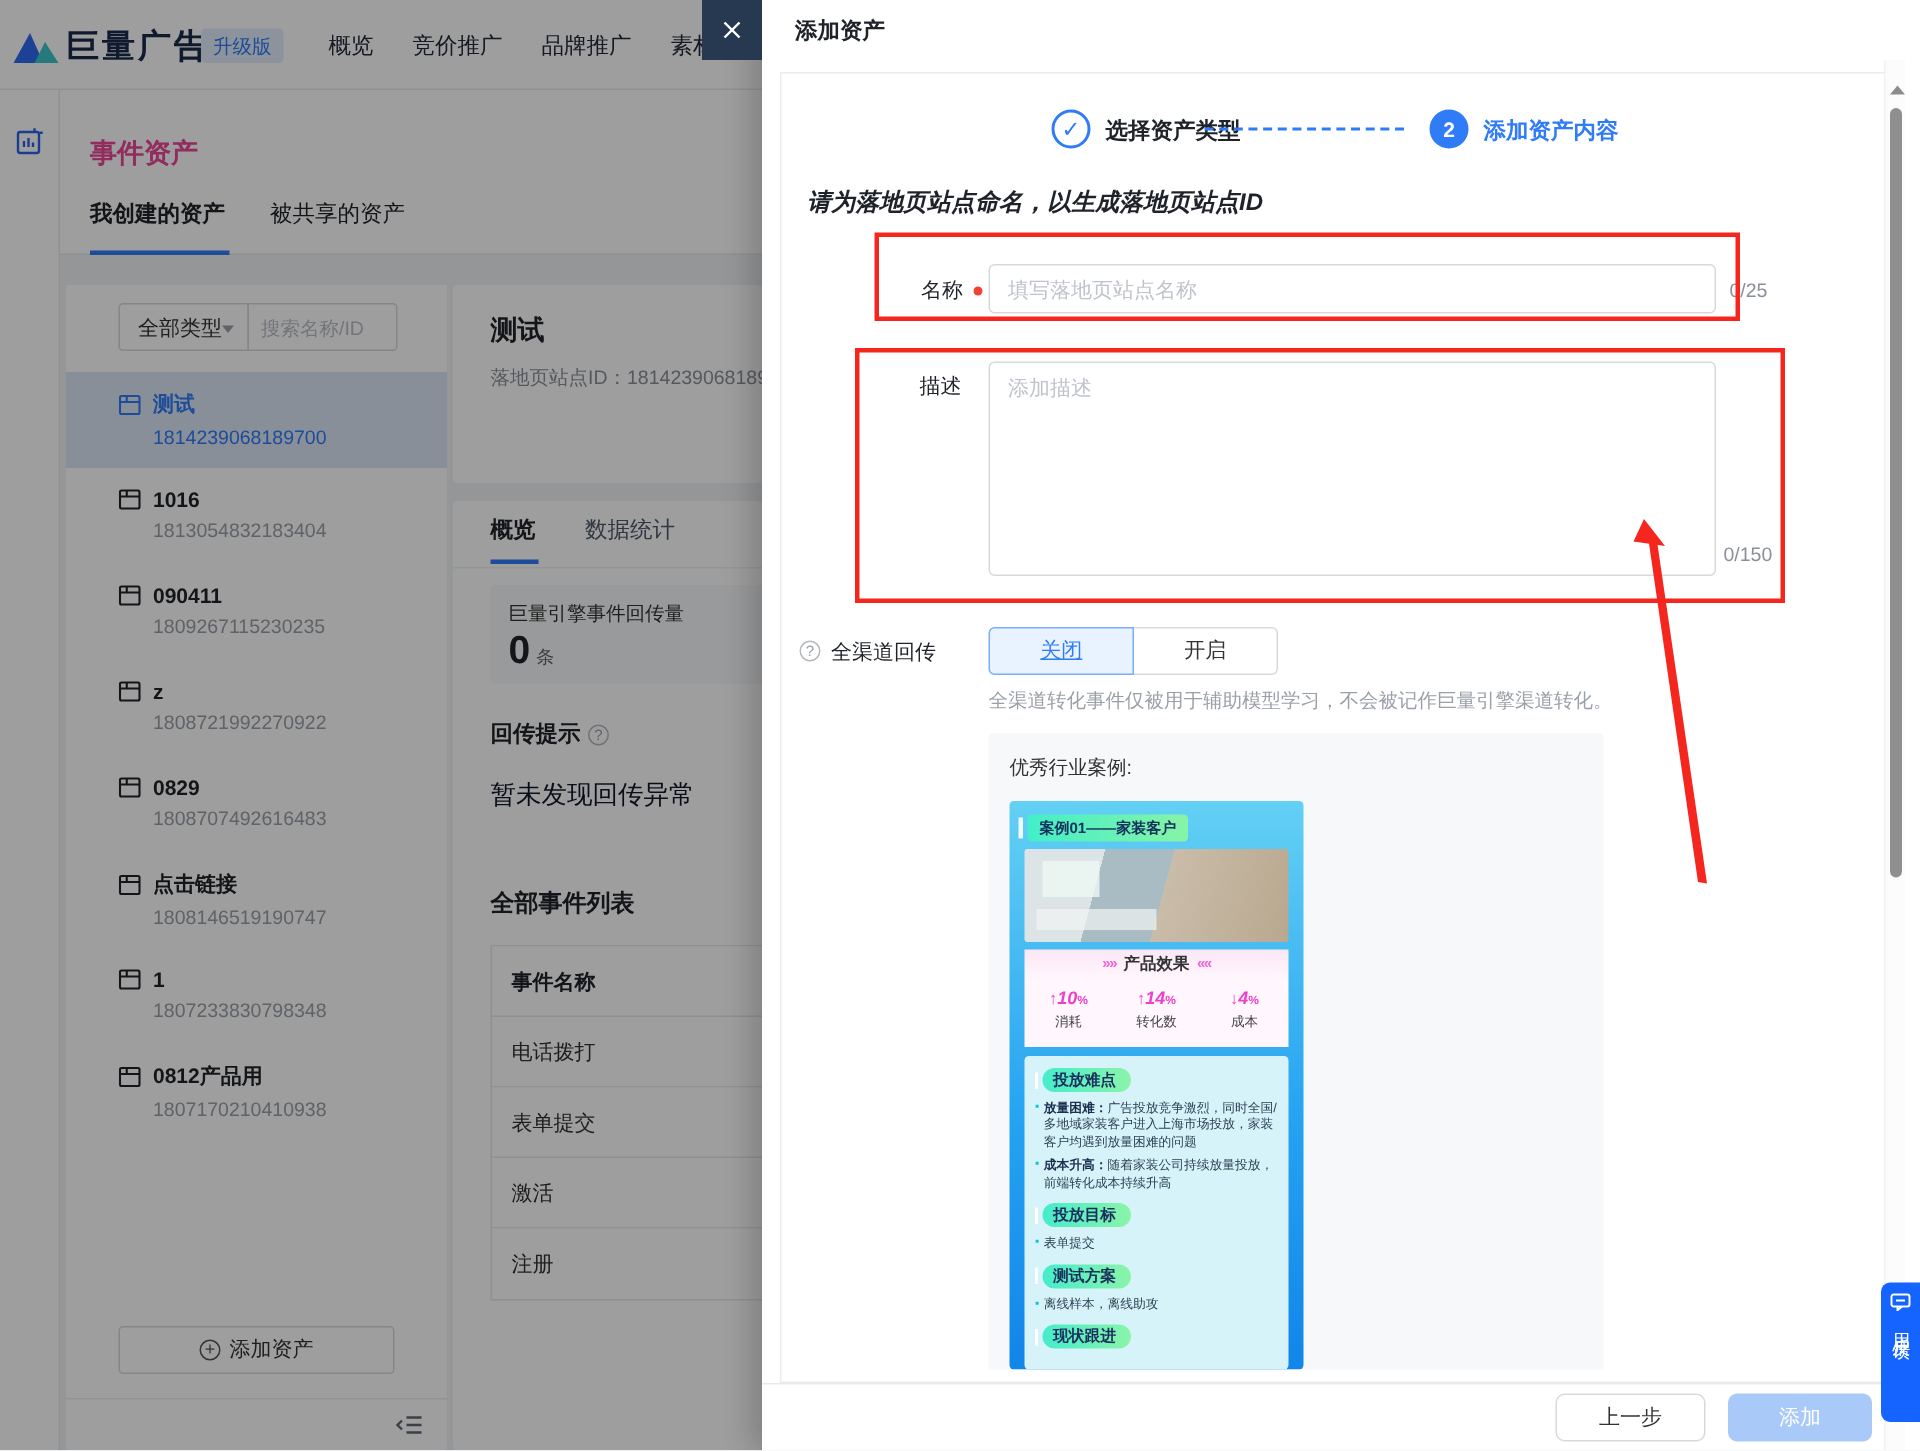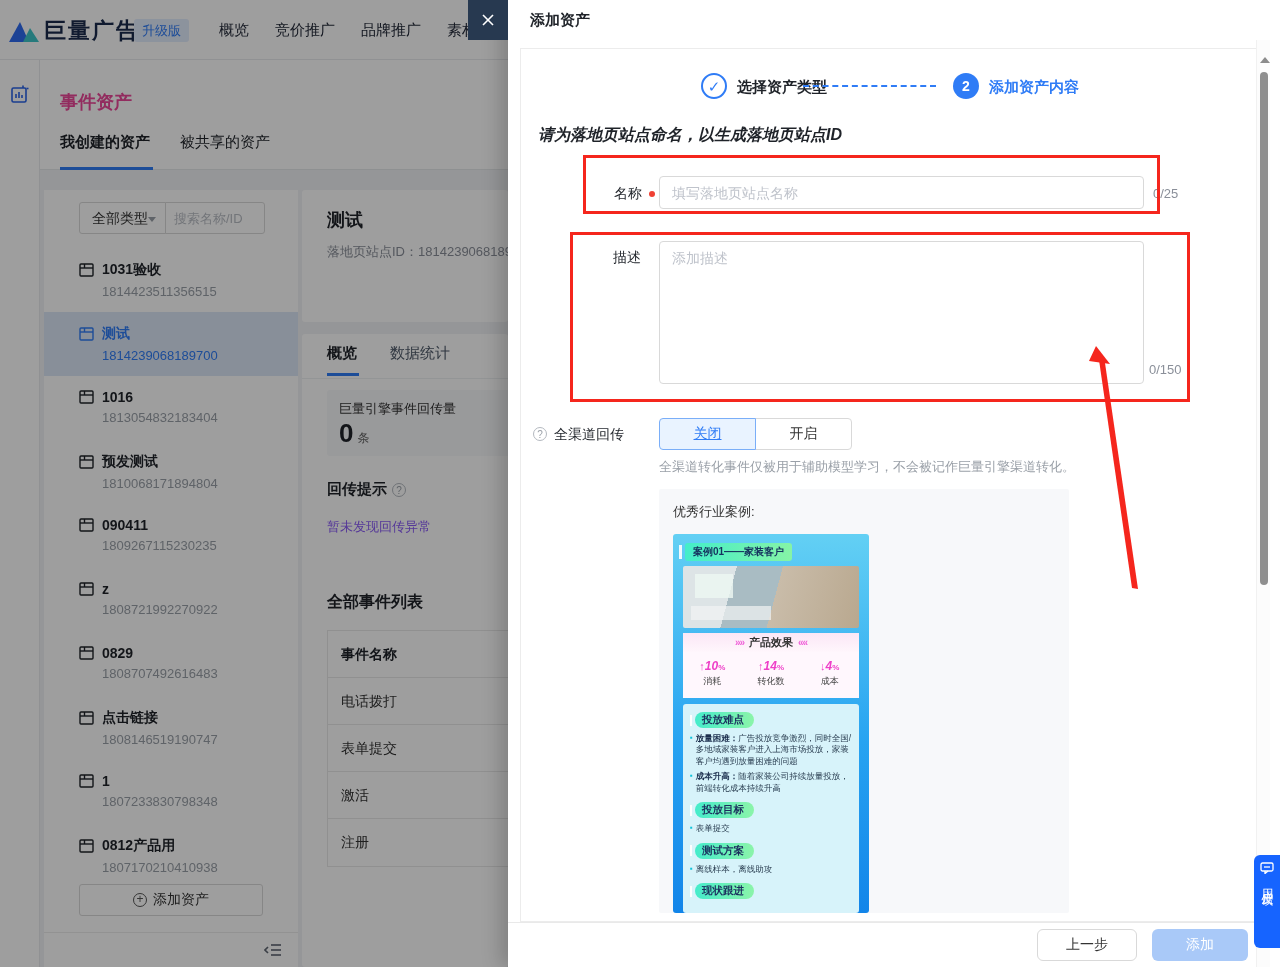--- a/index.html
+++ b/index.html
@@ -52,21 +52,21 @@
   .detail-card2 { position:absolute; left:302px; top:334px; width:206px; height:633px; background:#fff; border-radius:3px; overflow:hidden; }
   .dtab1 { position:absolute; left:25px; top:10px; font-size:15px; font-weight:bold; color:#1f2329; cursor:pointer; }
   .dtab2 { position:absolute; left:88px; top:10px; font-size:15px; color:#4e5969; cursor:pointer; white-space:nowrap; }
   .dtab-underline { position:absolute; left:25px; top:39px; width:32px; height:3px; background:var(--primary); }
   .dcard-divider { position:absolute; left:0; top:44px; width:206px; border-top:1px solid #eef0f2; }
   .metric-card { position:absolute; left:25px; top:56px; width:400px; height:66px; background:#f7f8fa; border-radius:3px; }
   .metric-label { position:absolute; left:12px; top:10px; font-size:13px; color:#333; white-space:nowrap; }
   .metric-value { position:absolute; left:12px; top:28px; font-size:26px; font-weight:bold; color:#1f2329; }
   .metric-unit { font-size:12px; font-weight:normal; color:#666; margin-left:4px; }
   .tip-title { position:absolute; left:25px; top:146px; font-size:15px; font-weight:bold; color:#1f2329; display:flex; align-items:center; gap:5px; }
-  .tip-empty { position:absolute; left:25px; top:184px; font-size:13px; color:#8b5cf6; }
+  .tip-empty { position:absolute; left:25px; top:184px; font-size:17px; color:#0f172a; }
   .events-title { position:absolute; left:25px; top:258px; font-size:16px; font-weight:bold; color:#1f2329; }
   .events-table { position:absolute; left:25px; top:296px; width:400px; border:1px solid #e8e8e8; }
   .event-row { height:47px; line-height:46px; padding-left:13px; font-size:14px; color:#333; border-bottom:1px solid #e8e8e8; background:#fff; }
   .event-row:last-child { border-bottom:none; }
   .event-row.header-row { font-weight:bold; color:#1f2329; }
 
   .help-circle { display:inline-block; width:14px; height:14px; border:1px solid #b4b9c0; border-radius:50%; color:#9aa0a8; font-size:10px; line-height:13px; text-align:center; font-weight:normal; cursor:pointer; }
   .help-circle::before { content:"?"; }
 
   
@@ -192,31 +192,20 @@
     </div>
 
     <aside class="sidebar">
       <div class="filter-select">
         <span>全部类型</span>
         <span class="filter-caret"></span>
       </div>
       <input class="filter-search" type="text" placeholder="搜索名称/ID" style="">
       <div class="asset-list">
 
-          <div class="asset-item">
-            <div class="asset-name-row">
-              <svg class="asset-icon" viewBox="0 0 15 14" fill="none" stroke="currentColor" stroke-width="1.4">
-                <rect x="1" y="1" width="13" height="12" rx="1"></rect>
-                <line x1="1" y1="5" x2="14" y2="5"></line>
-                <line x1="5.5" y1="1" x2="5.5" y2="5"></line>
-              </svg>
-              <span>1031验收</span>
-            </div>
-            <div class="asset-id">1814423511356515</div>
-          </div>
 
           <div class="asset-item selected">
             <div class="asset-name-row">
               <svg class="asset-icon" viewBox="0 0 15 14" fill="none" stroke="currentColor" stroke-width="1.4">
                 <rect x="1" y="1" width="13" height="12" rx="1"></rect>
                 <line x1="1" y1="5" x2="14" y2="5"></line>
                 <line x1="5.5" y1="1" x2="5.5" y2="5"></line>
               </svg>
               <span>测试</span>
             </div>
@@ -228,31 +217,20 @@
               <svg class="asset-icon" viewBox="0 0 15 14" fill="none" stroke="currentColor" stroke-width="1.4">
                 <rect x="1" y="1" width="13" height="12" rx="1"></rect>
                 <line x1="1" y1="5" x2="14" y2="5"></line>
                 <line x1="5.5" y1="1" x2="5.5" y2="5"></line>
               </svg>
               <span>1016</span>
             </div>
             <div class="asset-id">1813054832183404</div>
           </div>
 
-          <div class="asset-item">
-            <div class="asset-name-row">
-              <svg class="asset-icon" viewBox="0 0 15 14" fill="none" stroke="currentColor" stroke-width="1.4">
-                <rect x="1" y="1" width="13" height="12" rx="1"></rect>
-                <line x1="1" y1="5" x2="14" y2="5"></line>
-                <line x1="5.5" y1="1" x2="5.5" y2="5"></line>
-              </svg>
-              <span>预发测试</span>
-            </div>
-            <div class="asset-id">1810068171894804</div>
-          </div>
 
           <div class="asset-item">
             <div class="asset-name-row">
               <svg class="asset-icon" viewBox="0 0 15 14" fill="none" stroke="currentColor" stroke-width="1.4">
                 <rect x="1" y="1" width="13" height="12" rx="1"></rect>
                 <line x1="1" y1="5" x2="14" y2="5"></line>
                 <line x1="5.5" y1="1" x2="5.5" y2="5"></line>
               </svg>
               <span>090411</span>
             </div>

